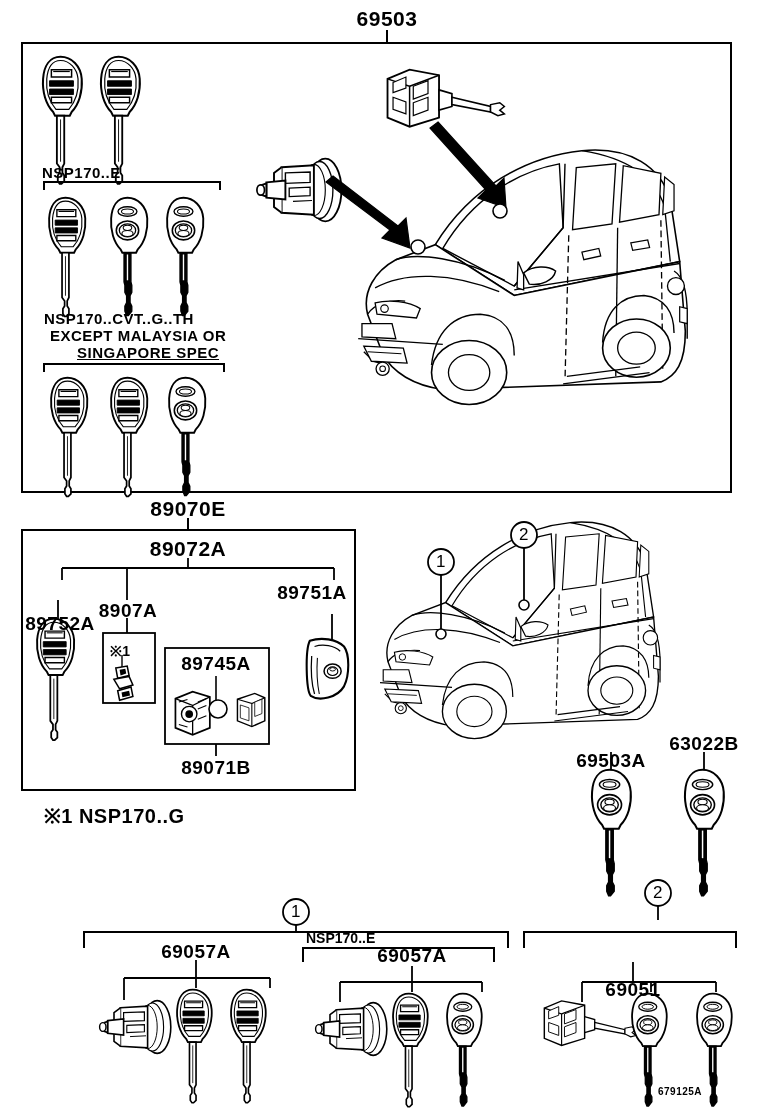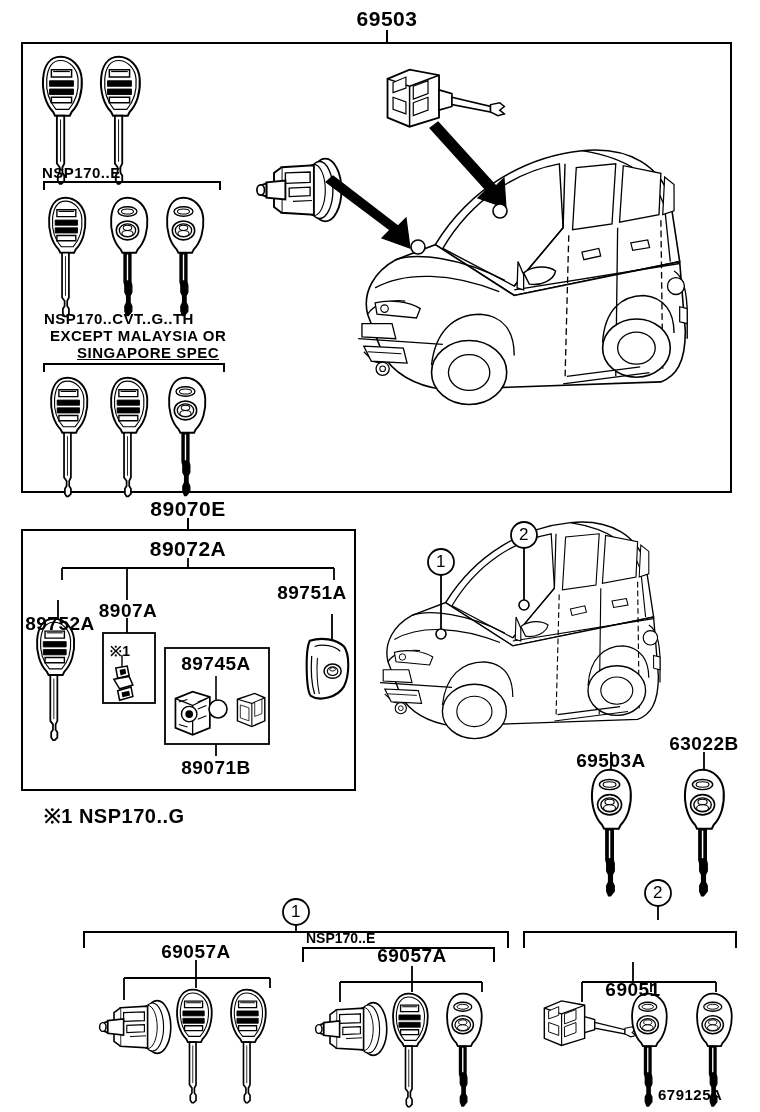--- a/index.html
+++ b/index.html
@@ -7,21 +7,21 @@
        font-family:"Liberation Sans",sans-serif;color:#000;}
   .stage{position:absolute;left:0;top:0;width:760px;height:1044px;border-radius:32px;}
   svg{display:block;}
   .lbl{position:absolute;font-weight:bold;white-space:nowrap;letter-spacing:0.5px;}
   .pn{font-size:19px;font-weight:bold;font-family:"Liberation Sans",sans-serif;}
   .pn-lg{font-size:21px;}
   .spec{font-size:13.5px;font-weight:bold;font-family:"Liberation Sans",sans-serif;
         letter-spacing:0px;}
   .spec-big{font-size:15px;font-weight:bold;}
   .note{font-size:13px;font-weight:bold;}
-  .code{font-size:15px;font-weight:bold;letter-spacing:0.5px;}
+  .code{font-size:10px;font-weight:bold;letter-spacing:0.5px;}
   .ctr{transform:translateX(-50%);text-align:center;}
 </style>
 </head>
 <body>
 
 <div class="stage">
 
 <svg width="760" height="1112" viewBox="0 0 760 1112" xmlns="http://www.w3.org/2000/svg">
   <defs>
 

